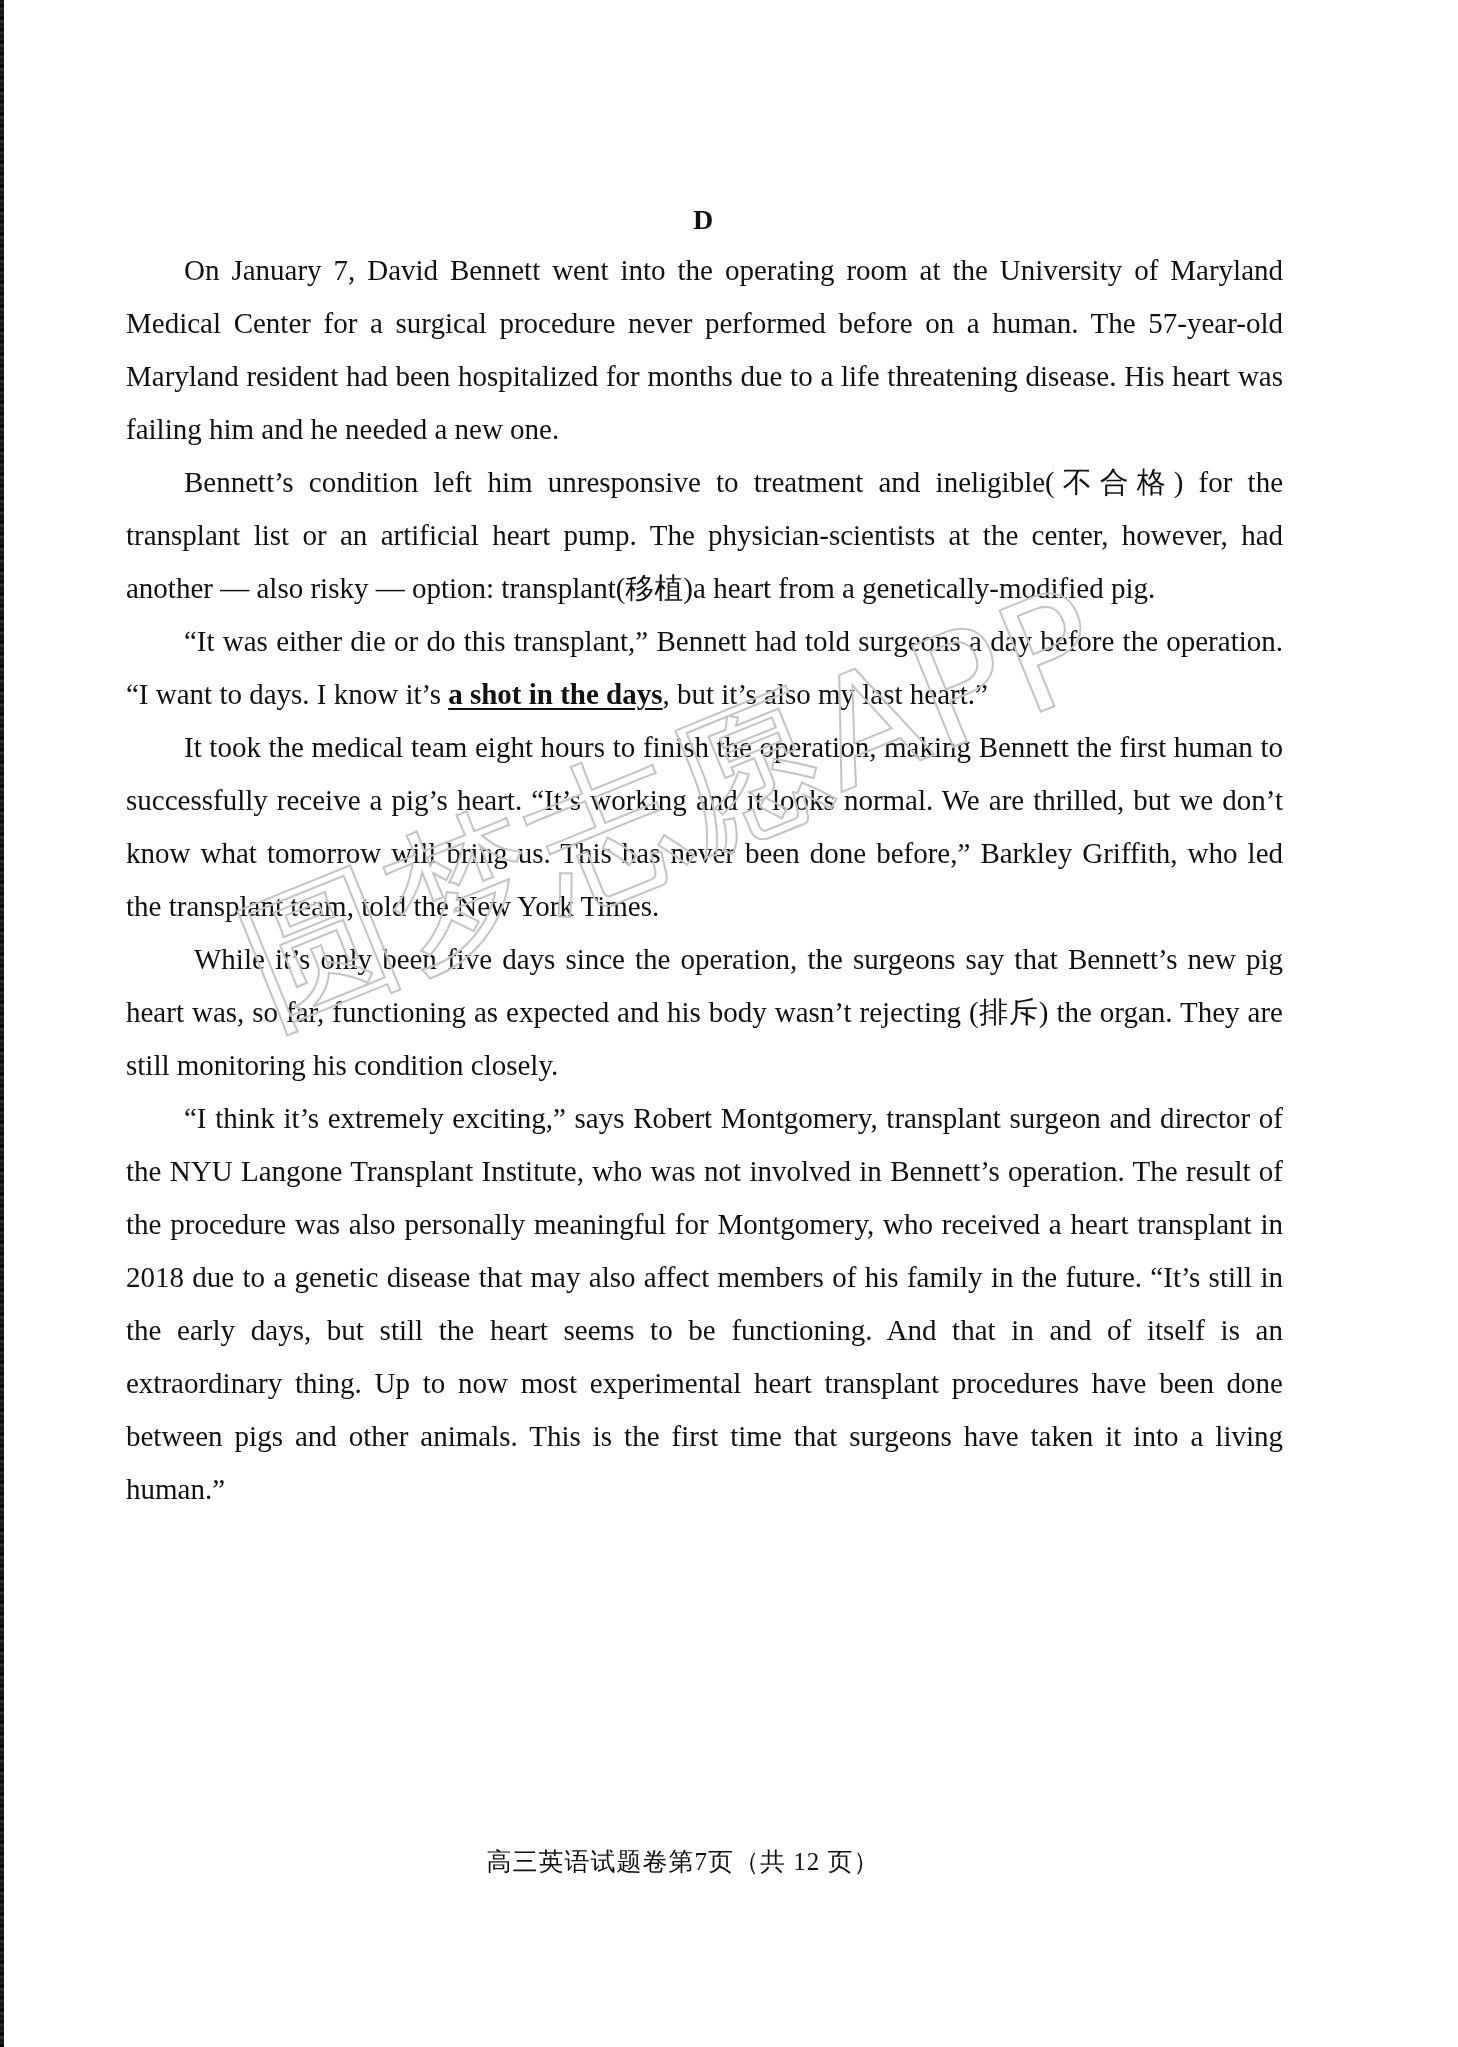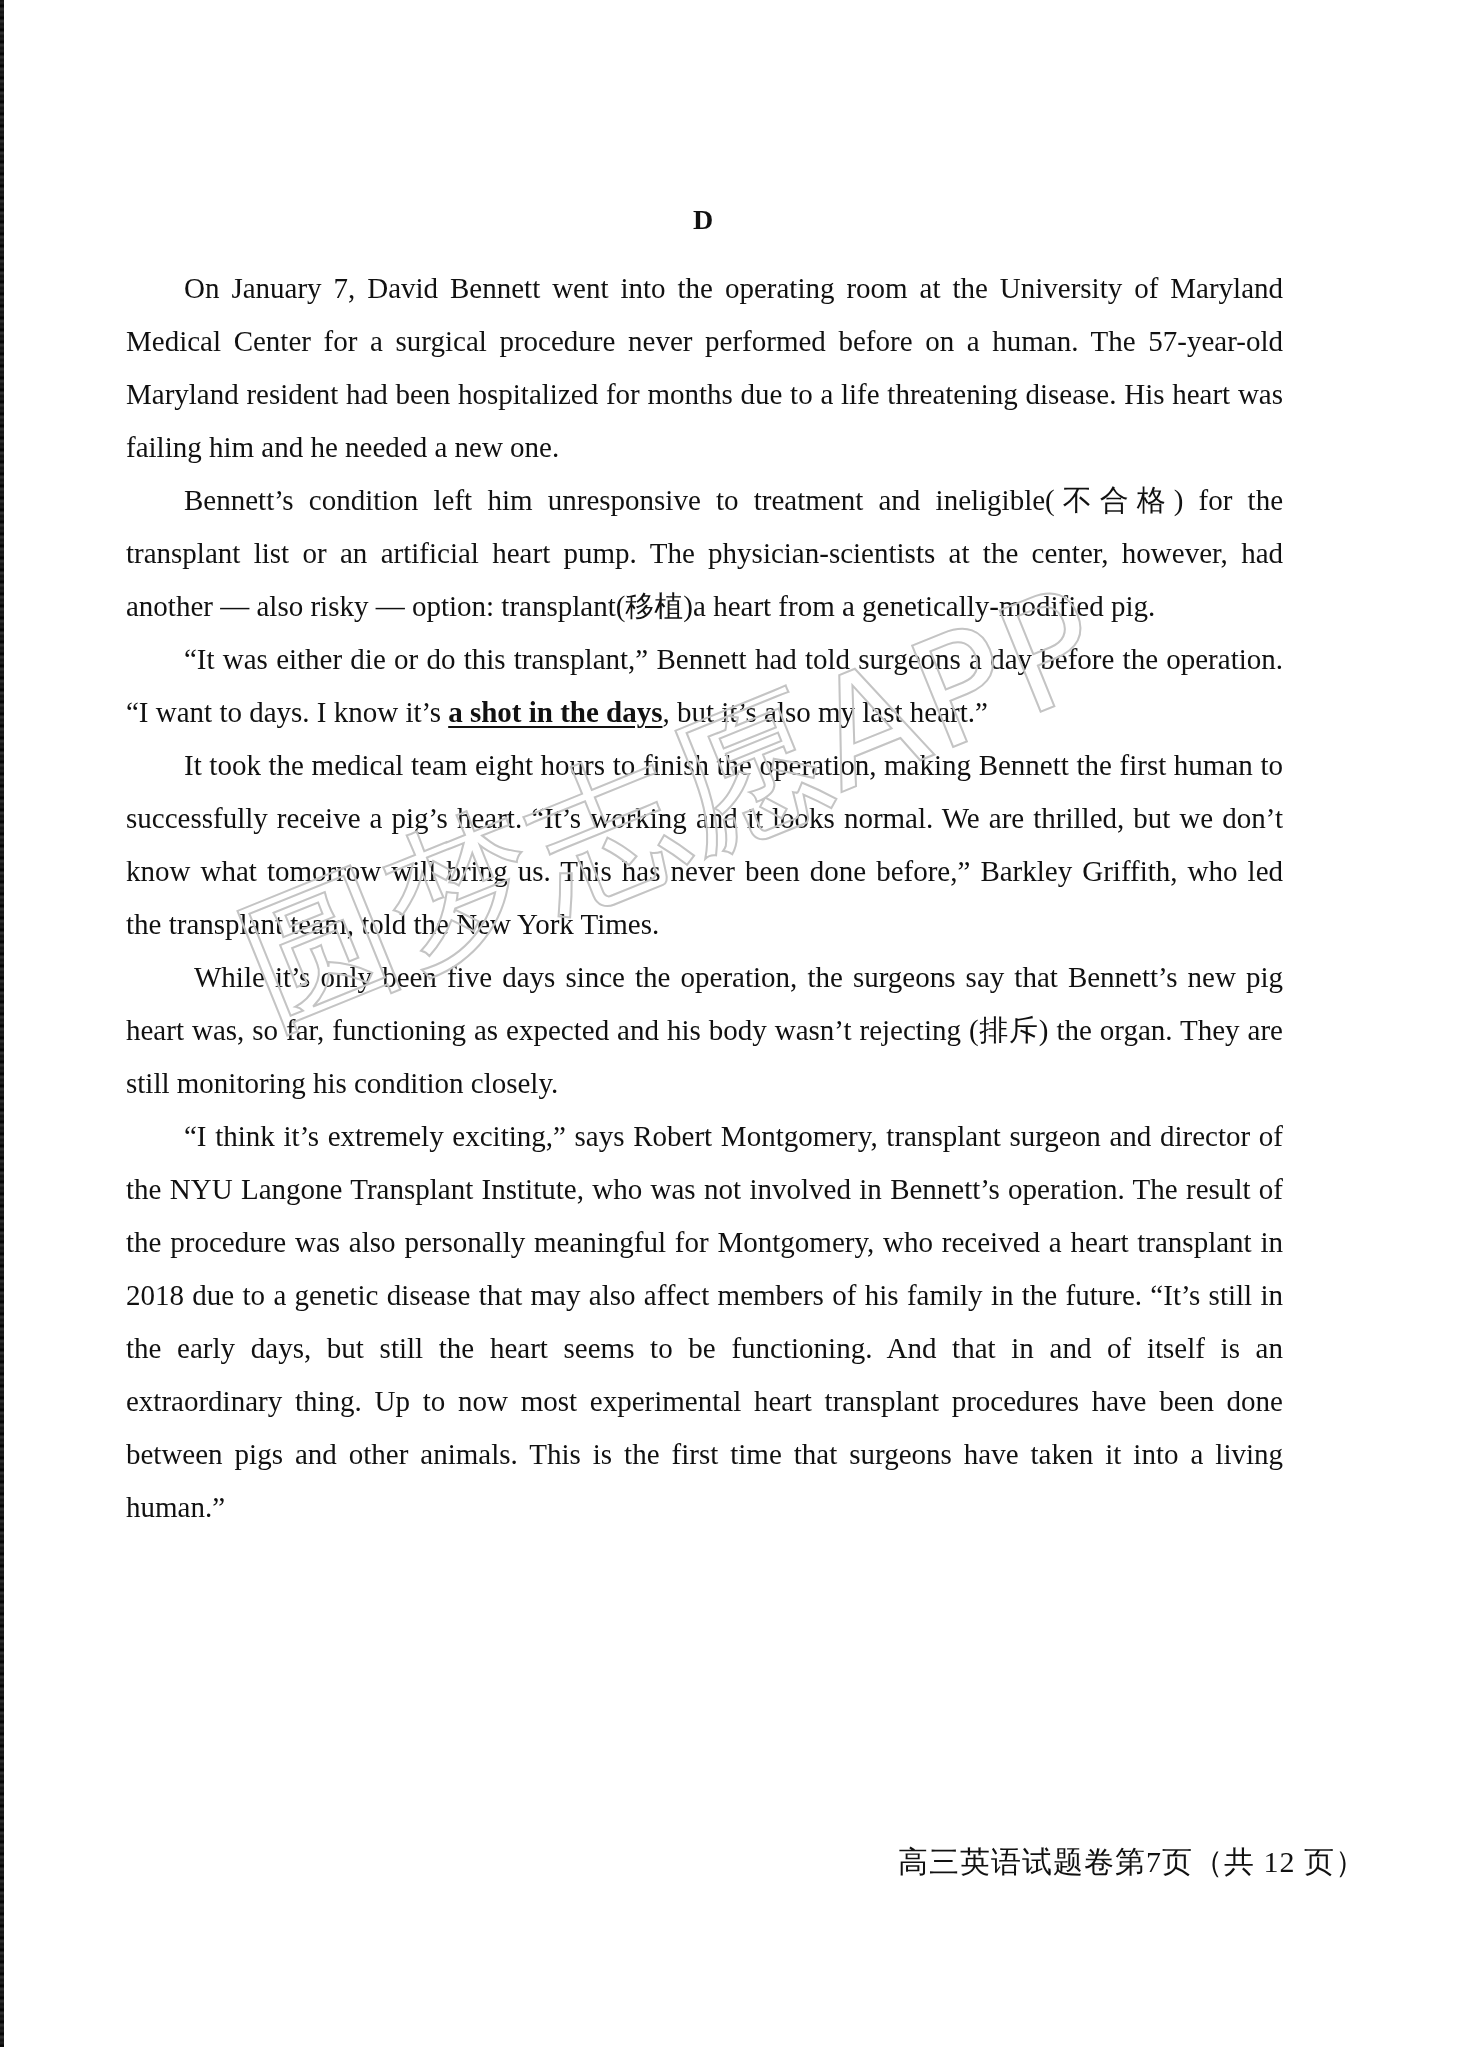--- a/index.html
+++ b/index.html
@@ -23,21 +23,21 @@
       top: 202px;
       left: 0; width: 1406px;
       text-align: center;
       font-weight: bold;
       font-size: 28px;
       line-height: 36px;
     }
     .article {
       position: absolute;
       left: 126px;
-      top: 262px;
+      top: 244px;
       width: 1157px;
       font-size: 29px;
       line-height: 53px;
       text-align: justify;
     }
     .article p {
       margin: 0;
       text-indent: 58px;
     }
     .article p.indent-wide { text-indent: 68px; }
@@ -60,22 +60,22 @@
       color: transparent;
       -webkit-text-stroke: 2px #c4c4c4;
       letter-spacing: 4px;
       white-space: nowrap;
       pointer-events: none;
     }
     .page-footer {
       position: absolute;
       top: 1845px;
       left: 0; width: 1366px;
-      text-align: right;
-      font-size: 30px;
+      text-align: center;
+      font-size: 25px;
       line-height: 34px;
       letter-spacing: 1px;
     }
   </style>
 </head>
 <body>
 
 <div class="scan-edge"></div>
 
 <div class="section-heading">D</div>

